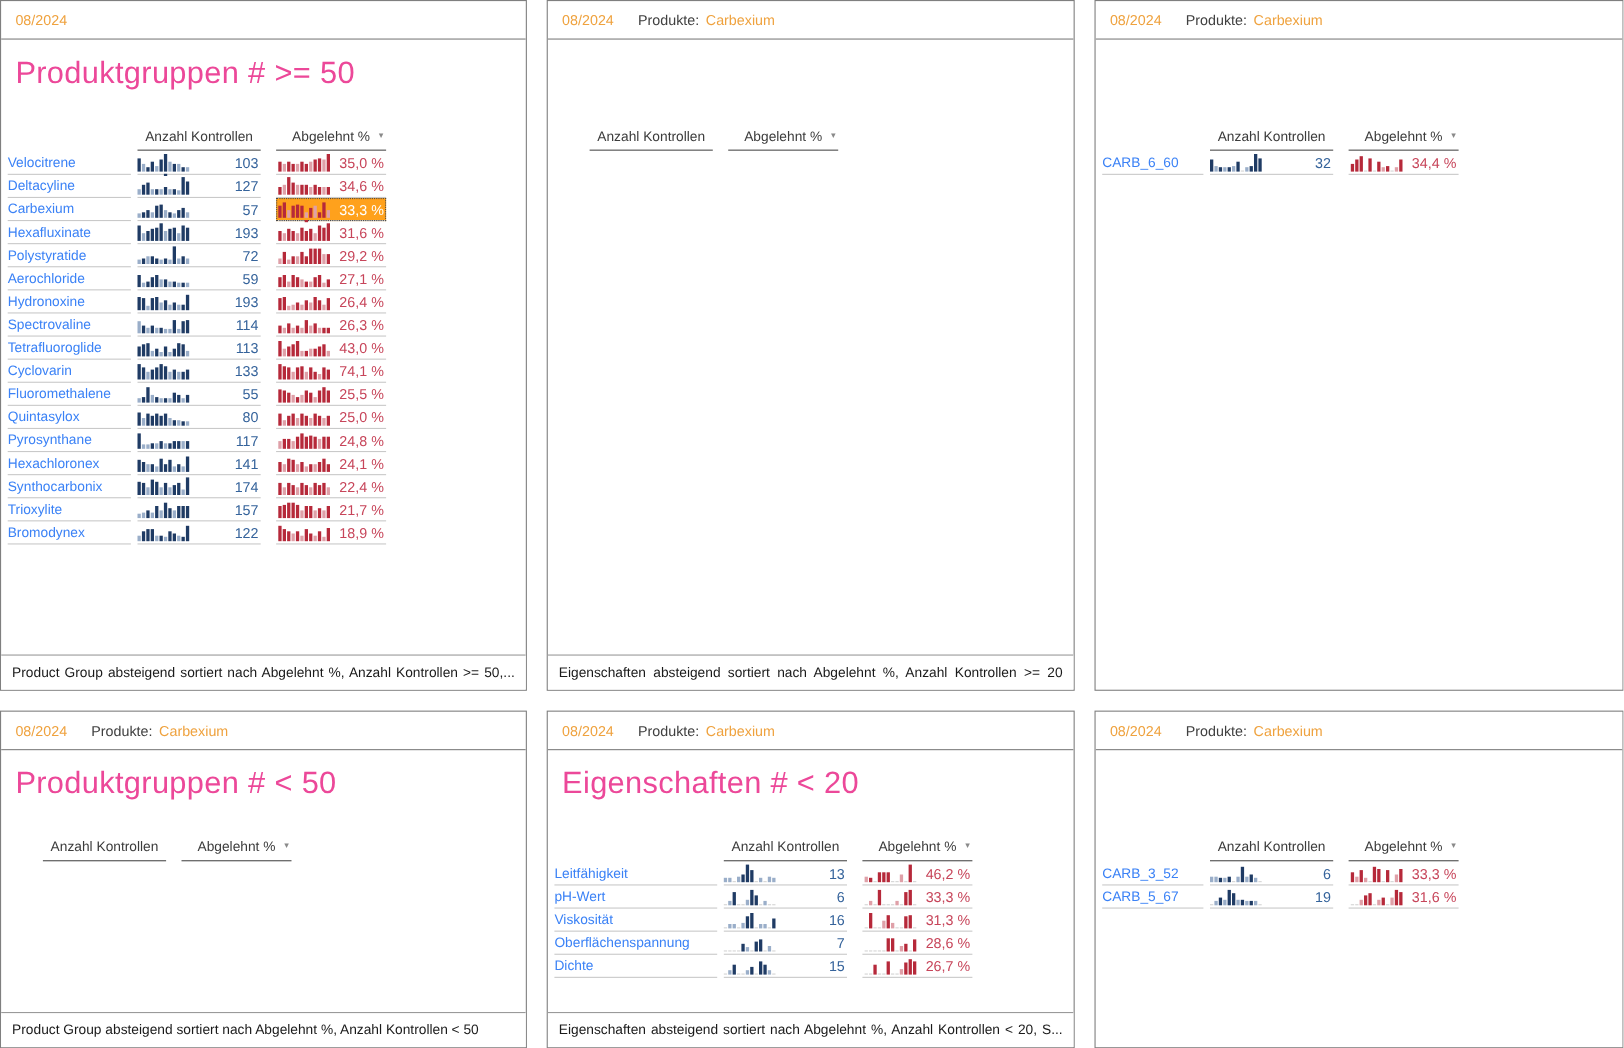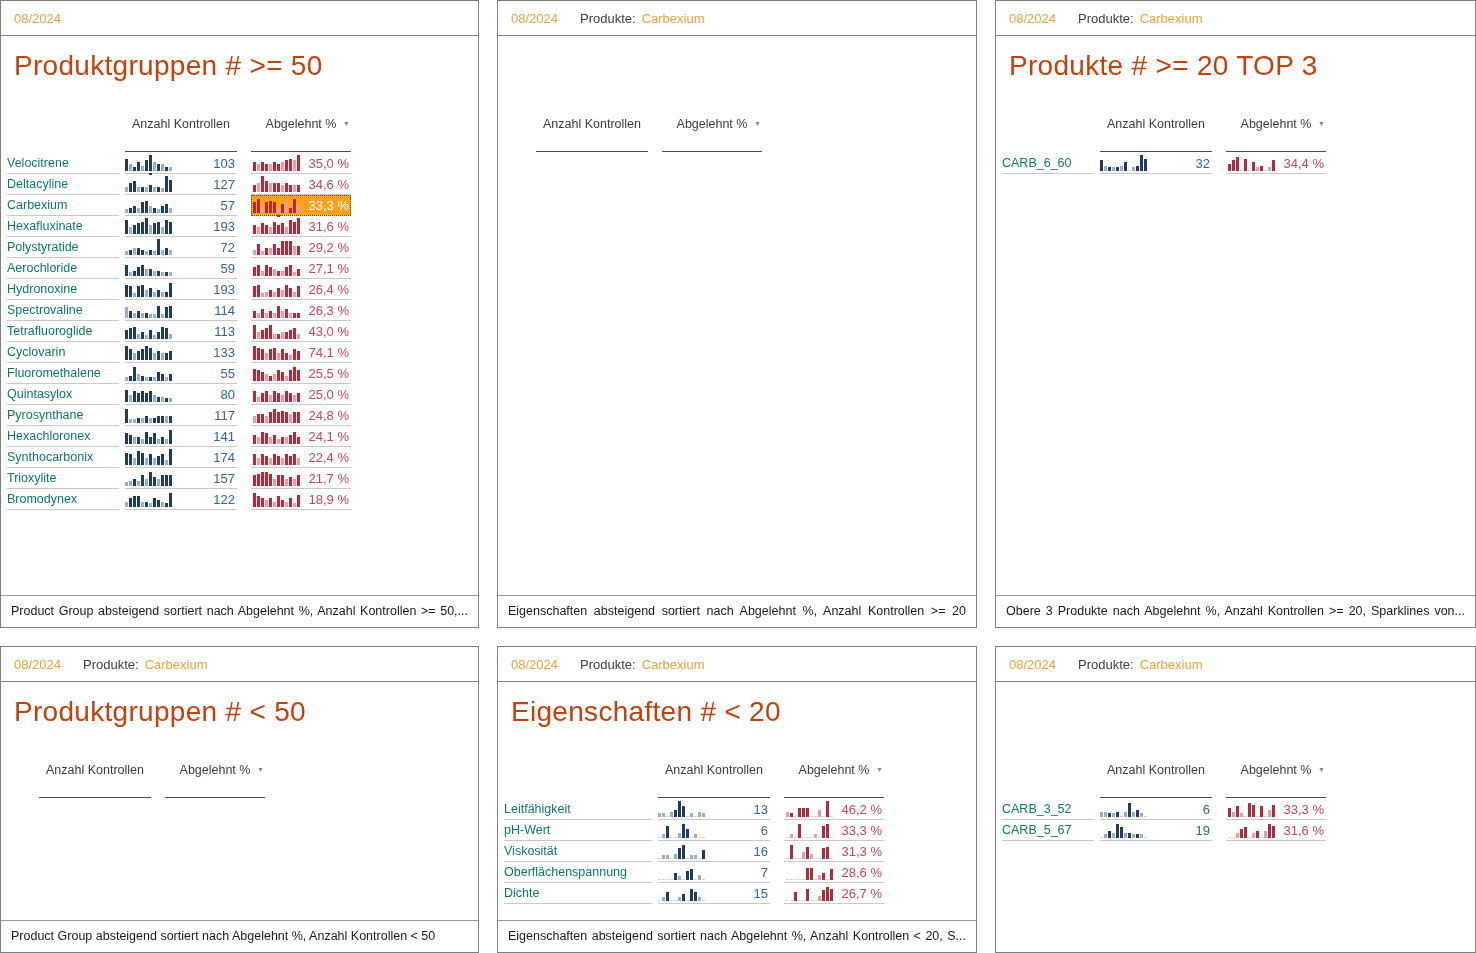--- a/index.html
+++ b/index.html
@@ -13,34 +13,34 @@
   #p3 { left: 0;     top: 646px; width: 479px; height: 307px; --namew: 26px;  }
   #p4 { left: 497px; top: 646px; width: 480px; height: 307px; --namew: 148px; }
   #p5 { left: 995px; top: 646px; width: 481px; height: 307px; --namew: 92px;  }
 
   .p-header { height: 35px; border-bottom: 1px solid #7f7f7f; display: flex; align-items: center;
               padding: 0 13px; font-size: 13px; gap: 22px; }
   .date   { color: #efa23e; }
   .flabel { color: #404040; margin-right: 6px; }
   .fvalue { color: #efa23e; }
 
-  .p-title { margin: 14px 13px 0 13px; font-size: 28px; font-weight: 300; color: #c2410c;
+  .p-title { margin: 14px 13px 0 13px; font-size: 28px; font-weight: 300; color: #ec4899;
              letter-spacing: 0.3px; font-family: "Liberation Sans", sans-serif; }
 
   .tbl { position: absolute; left: 6px; right: 6px; top: 116px; }
   .thead { display: flex; align-items: flex-end; margin-bottom: 1px; }
   .name-sp { width: calc(var(--namew) + 6px); flex: none; }
   .col-h { width: 112px; flex: none; text-align: center; font-size: 12.5px; color: #3c3c3c;
-           padding-bottom: 20px; border-bottom: 1px solid #4d4d4d; margin-right: 14px; position: relative; }
+           padding-bottom: 5px; border-bottom: 1px solid #4d4d4d; margin-right: 14px; position: relative; }
   .col-h2 { width: 100px; margin-right: 0; }
   .sorticon { position: absolute; right: 1px; top: 3px; font-size: 7px; color: #8a8a8a; }
 
   .row { display: flex; align-items: stretch; height: 21px; }
   .cell { border-bottom: 1px solid #c9c9c9; display: flex; align-items: center; }
-  .cell-name { width: var(--namew); flex: none; margin-right: 6px; font-size: 12.5px; color: #0f766e; }
+  .cell-name { width: var(--namew); flex: none; margin-right: 6px; font-size: 12.5px; color: #3b82f6; }
   .cell-controls { width: 112px; flex: none; margin-right: 14px; justify-content: space-between; }
   .cell-rejected { width: 100px; flex: none; gap: 3px; padding: 0 2px; }
   .cell-rejected.hl { background: #ffa11c; outline: 1px dotted #4a4a4a; outline-offset: -1px; }
   .num { color: #35639b; font-size: 13px; padding-right: 2px; }
   .pct { color: #c7455a; font-size: 13px; margin-left: auto; white-space: nowrap; }
   .hl .pct { color: #ffffff; }
 
   .spark { display: flex; align-items: flex-end; gap: 1px; height: 16px; position: relative; flex: none; }
   .bar { width: 3px; flex: none; }
   .mark { position: absolute; bottom: -4px; width: 3px; height: 2px; }
@@ -718,21 +718,20 @@
       <div class="tbody"></div>
     </div>
     <div class="p-footer just">Eigenschaften absteigend sortiert nach Abgelehnt %, Anzahl Kontrollen &gt;= 20</div>
   </div>
 
   <div class="panel" id="p2">
     <div class="p-header">
       <span class="date">08/2024</span>
       <span><span class="flabel">Produkte:</span><span class="fvalue">Carbexium</span></span>
     </div>
-    <div class="p-title">Produkte # &gt;= 20 TOP 3</div>
     <div class="tbl">
       <div class="thead">
         <div class="name-sp"></div>
         <div class="col-h">Anzahl Kontrollen</div>
         <div class="col-h col-h2"><span>Abgelehnt %</span><span class="sorticon">▼</span></div>
       </div>
       <div class="tbody">
           <div class="row">
             <div class="cell cell-name">CARB_6_60</div>
             <div class="cell cell-controls">
@@ -765,21 +764,20 @@
                 <div class="bar" style="height: 5px; background: rgb(182, 41, 58);"></div>
                 <div class="bar" style="height: 1px; background: rgb(212, 212, 212);"></div>
                 <div class="bar" style="height: 4px; background: rgb(223, 160, 168);"></div>
                 <div class="bar" style="height: 11px; background: rgb(182, 41, 58);"></div>
               </div>
               <div class="pct">34,4 %</div>
             </div>
           </div>
         </div>
     </div>
-    <div class="p-footer just">Obere 3 Produkte nach Abgelehnt %, Anzahl Kontrollen &gt;= 20, Sparklines von...</div>
   </div>
 
   <div class="panel" id="p3">
     <div class="p-header">
       <span class="date">08/2024</span>
       <span><span class="flabel">Produkte:</span><span class="fvalue">Carbexium</span></span>
     </div>
     <div class="p-title">Produktgruppen # &lt; 50</div>
     <div class="tbl">
       <div class="thead">

